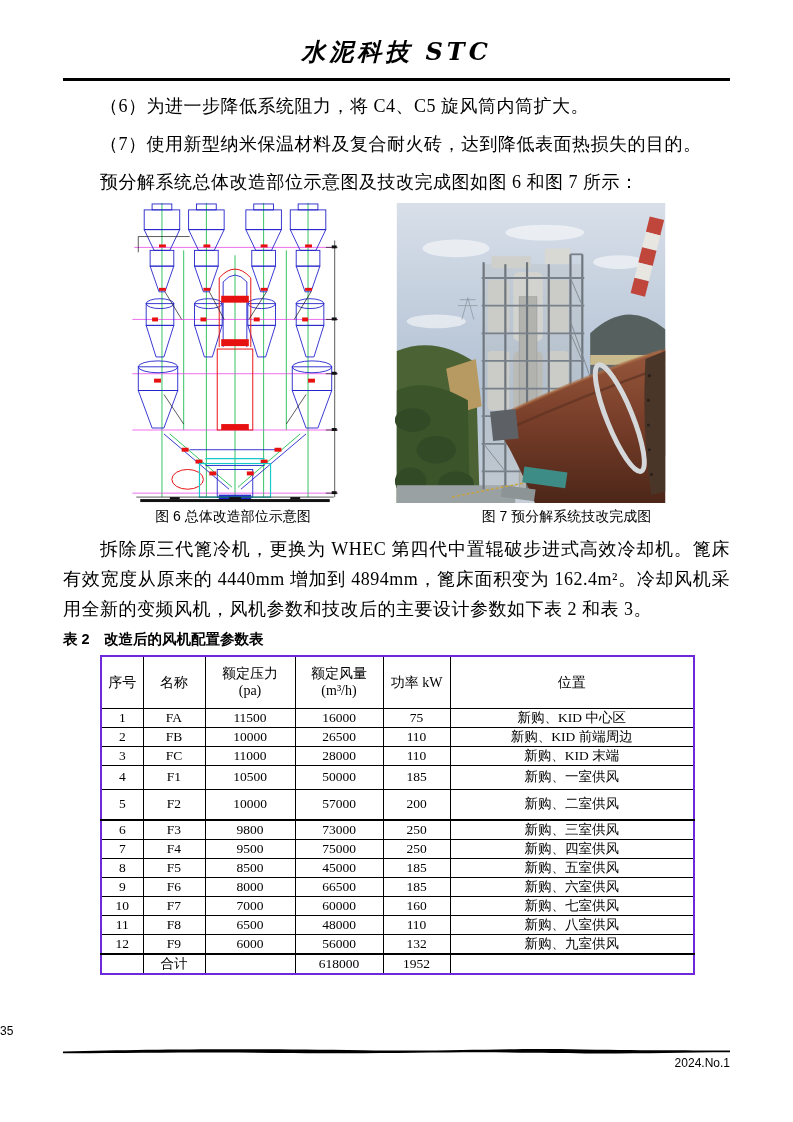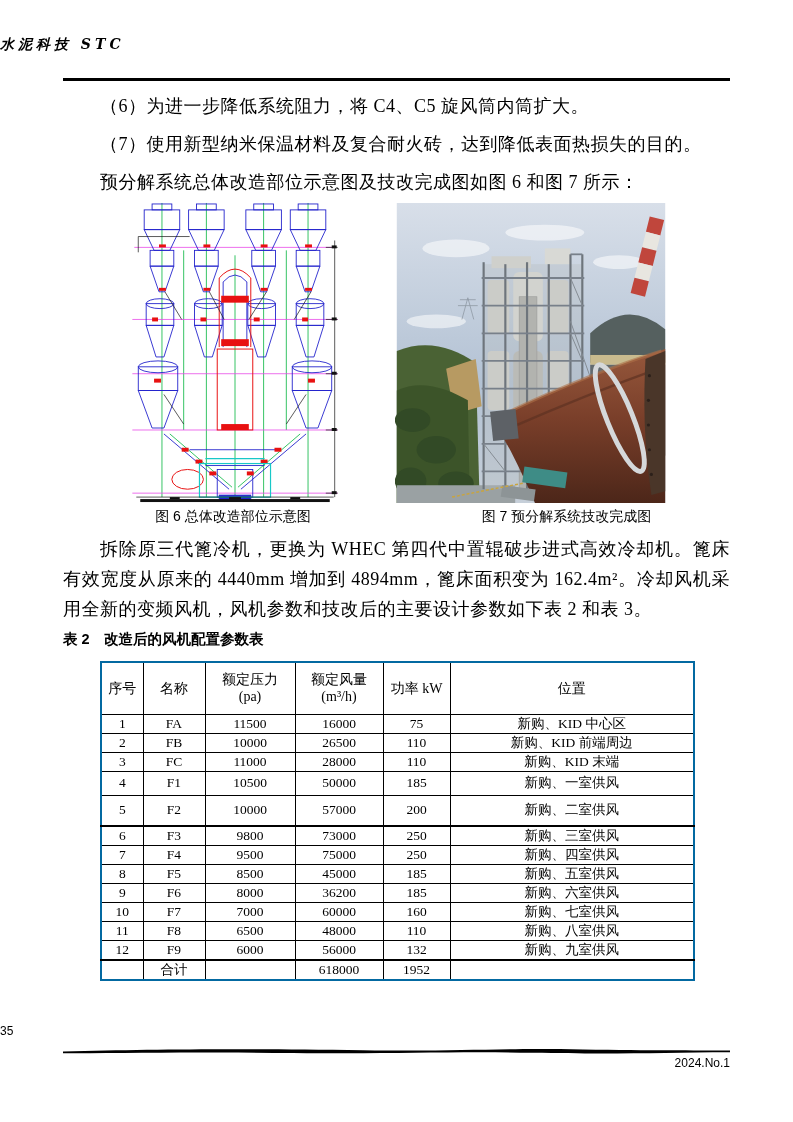--- a/index.html
+++ b/index.html
@@ -6,23 +6,23 @@
   html,body { background:#e8e8e8; }
   .page {
     position:relative; width:793px; height:1122px; margin:0 auto;
     background:#ffffff; overflow:hidden; color:#000;
     font-family:"Liberation Serif", serif;
   }
   .content { margin:0 63px; }
 
   
   .journal-title {
-    padding-top:36px; 
+    padding-top:36px; text-align:center;
     font-family:"DejaVu Serif", serif; font-style:italic; font-weight:bold;
-    font-size:14px; letter-spacing:4px; height:68px;
+    font-size:24px; letter-spacing:4px; height:68px;
   }
   .header-rule { margin:10px 63px 0 63px; height:3px; background:#000; }
 
   
   .body-line {
     font-size:18px; line-height:26px; text-indent:37px;
     letter-spacing:0.5px;
   }
   .p1 { margin-top:12px; }
   .p2 { margin-top:12px; }
@@ -44,23 +44,23 @@
 
   .p4 { margin-top:6px; font-size:18px; line-height:30px;
     text-align:justify; text-indent:37px; letter-spacing:0.5px; }
 
   
   .table-title {
     margin-top:6px; font-family:"Liberation Sans", sans-serif;
     font-weight:bold; font-size:14.5px;
   }
   table.fan-table {
-    margin-top:12px; margin-left:37px; width:593px;
+    margin-top:6px; margin-left:37px; width:593px;
     border-collapse:collapse; table-layout:fixed;
-    font-size:13.5px; text-align:center; border:2px solid #0369a1;
+    font-size:13.5px; text-align:center; border:2px solid #6d28d9;
   }
   table.fan-table th, table.fan-table td {
     border:1px solid #000; padding:0 2px; font-weight:normal;
     overflow:hidden; white-space:nowrap;
   }
   table.fan-table thead tr { height:52px; }
   table.fan-table thead th { font-size:14px; line-height:17px; }
   table.fan-table tbody tr { height:19px; }
   table.fan-table tbody tr:nth-child(4) { height:24px; }
   table.fan-table tbody tr:nth-child(5) { height:31px; }
@@ -458,21 +458,21 @@
             <td>F5</td>
             <td>8500</td>
             <td>45000</td>
             <td>185</td>
             <td>新购、五室供风</td>
           </tr>
           <tr>
             <td>9</td>
             <td>F6</td>
             <td>8000</td>
-            <td>36200</td>
+            <td>66500</td>
             <td>185</td>
             <td>新购、六室供风</td>
           </tr>
           <tr>
             <td>10</td>
             <td>F7</td>
             <td>7000</td>
             <td>60000</td>
             <td>160</td>
             <td>新购、七室供风</td>

